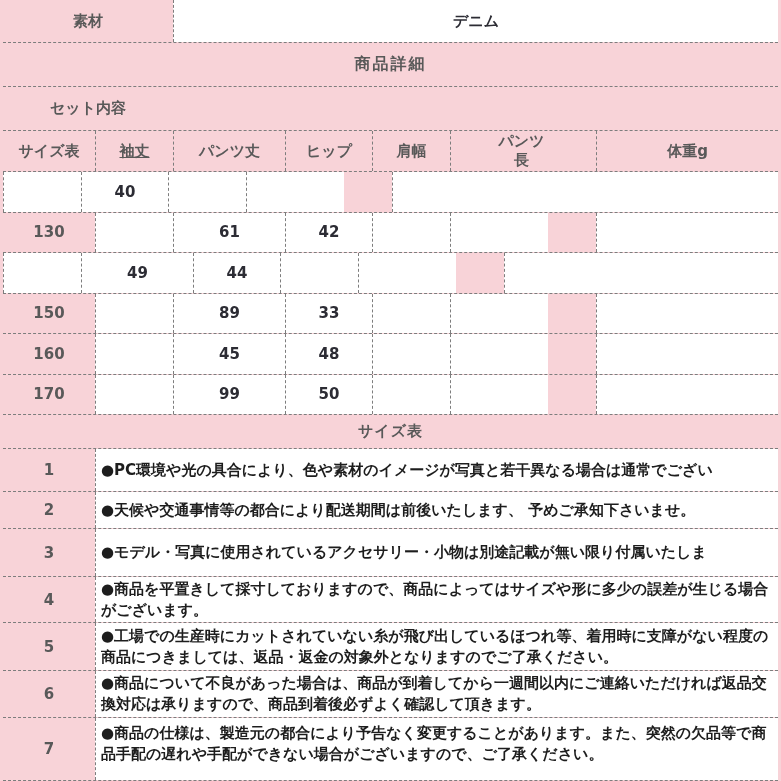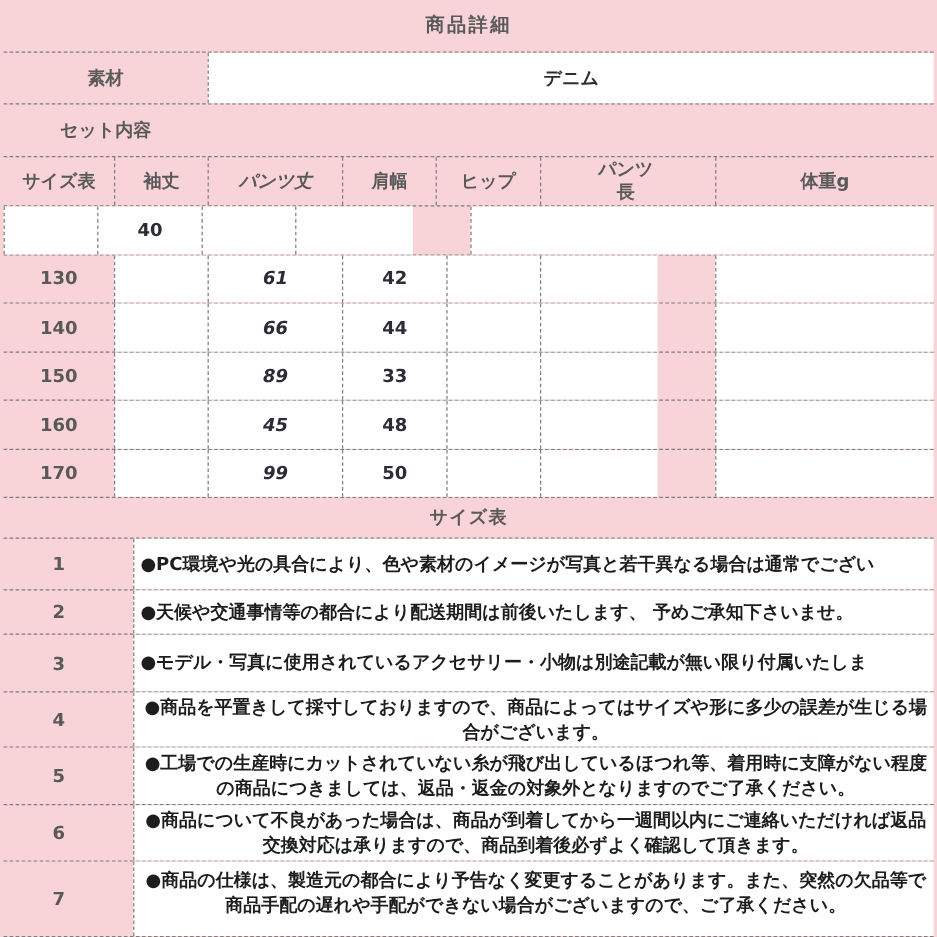--- a/index.html
+++ b/index.html
@@ -23,22 +23,22 @@
     justify-content: center;
     overflow: hidden;
     text-align: center;
   }
   .vd { border-left: 1px dashed #7d7d7d; }
   .white { background: #ffffff; color: #2c2c34; }
   .grow { flex: 1; }
 
   
   .c1 { width: 92px; }
-  .c2 { width: 78px; }
-  .c3 { width: 112px; font-style: italic; }
+  .c2 { width: 78px; text-decoration: underline; }
+  .c3 { width: 112px; }
   .c4 { width: 87px; }
   .c5 { width: 78px; }
   .c6 { width: 98px; padding-left: 44px; }
   .c7 { flex: 1; margin-left: 48px; }
   .clabel { width: 170px; }
 
   
   .r-title   { height: 44px; }
   .r-info1   { height: 43px; }
   .r-info2   { height: 44px; }
@@ -52,54 +52,53 @@
   .r-n5 { height: 48px; }
   .r-n6 { height: 47px; }
   .r-n7 { height: 63px; }
 
   .title-text { font-size: 16px; letter-spacing: 2px; }
   .sec-title  { font-size: 15px; letter-spacing: 1px; }
 
   .note-num { color: #595959; }
   .note-text {
     justify-content: flex-start;
-    text-align: center;
+    text-align: left;
     padding: 0 2px 0 5px;
     line-height: 21px;
     color: #1d1d1d;
     font-size: 15px;
-    margin-left: 16px;
   }
   .oneline { white-space: nowrap; }
   .top { align-items: flex-start; padding-top: 5px; }
 </style>
 </head>
 <body>
 
 <div class="sheet">
 
-  <div class="row r-title">
-    <div class="cell grow title-text">商品詳細</div>
-  </div>
-
   <div class="row r-info1">
     <div class="cell clabel">素材</div>
     <div class="cell grow white vd">デニム</div>
+  </div>
+
+  <div class="row r-title">
+    <div class="cell grow title-text">商品詳細</div>
   </div>
 
   <div class="row r-info2">
     <div class="cell clabel">セット内容</div>
   </div>
 
   <div class="row r-shead">
     <div class="cell c1">サイズ表</div>
     <div class="cell c2 vd">袖丈</div>
     <div class="cell c3 vd">パンツ丈</div>
+    <div class="cell c4 vd">ヒップ</div>
     <div class="cell c5 vd">肩幅</div>
-    <div class="cell c4 vd">ヒップ</div>
     <div class="cell c6 vd">パンツ長</div>
     <div class="cell c7 vd">体重g</div>
   </div>
 
   <div class="row r-size">
     <div class="cell c2 vd white"></div>
     <div class="cell c4 vd white">40</div>
     <div class="cell c5 vd white"></div>
     <div class="cell c6 vd white"></div>
     <div class="cell c7 vd white"></div>
@@ -107,23 +106,22 @@
   <div class="row r-size">
     <div class="cell c1">130</div>
     <div class="cell c2 vd white"></div>
     <div class="cell c3 vd white">61</div>
     <div class="cell c4 vd white">42</div>
     <div class="cell c5 vd white"></div>
     <div class="cell c6 vd white"></div>
     <div class="cell c7 vd white"></div>
   </div>
   <div class="row r-size">
-    <div class="cell c1">140</div>
     <div class="cell c2 vd white"></div>
-    <div class="cell c3 vd white">66</div>
+    <div class="cell c3 vd white">49</div>
     <div class="cell c4 vd white">44</div>
     <div class="cell c5 vd white"></div>
     <div class="cell c6 vd white"></div>
     <div class="cell c7 vd white"></div>
   </div>
   <div class="row r-size">
     <div class="cell c1">150</div>
     <div class="cell c2 vd white"></div>
     <div class="cell c3 vd white">89</div>
     <div class="cell c4 vd white">33</div>

